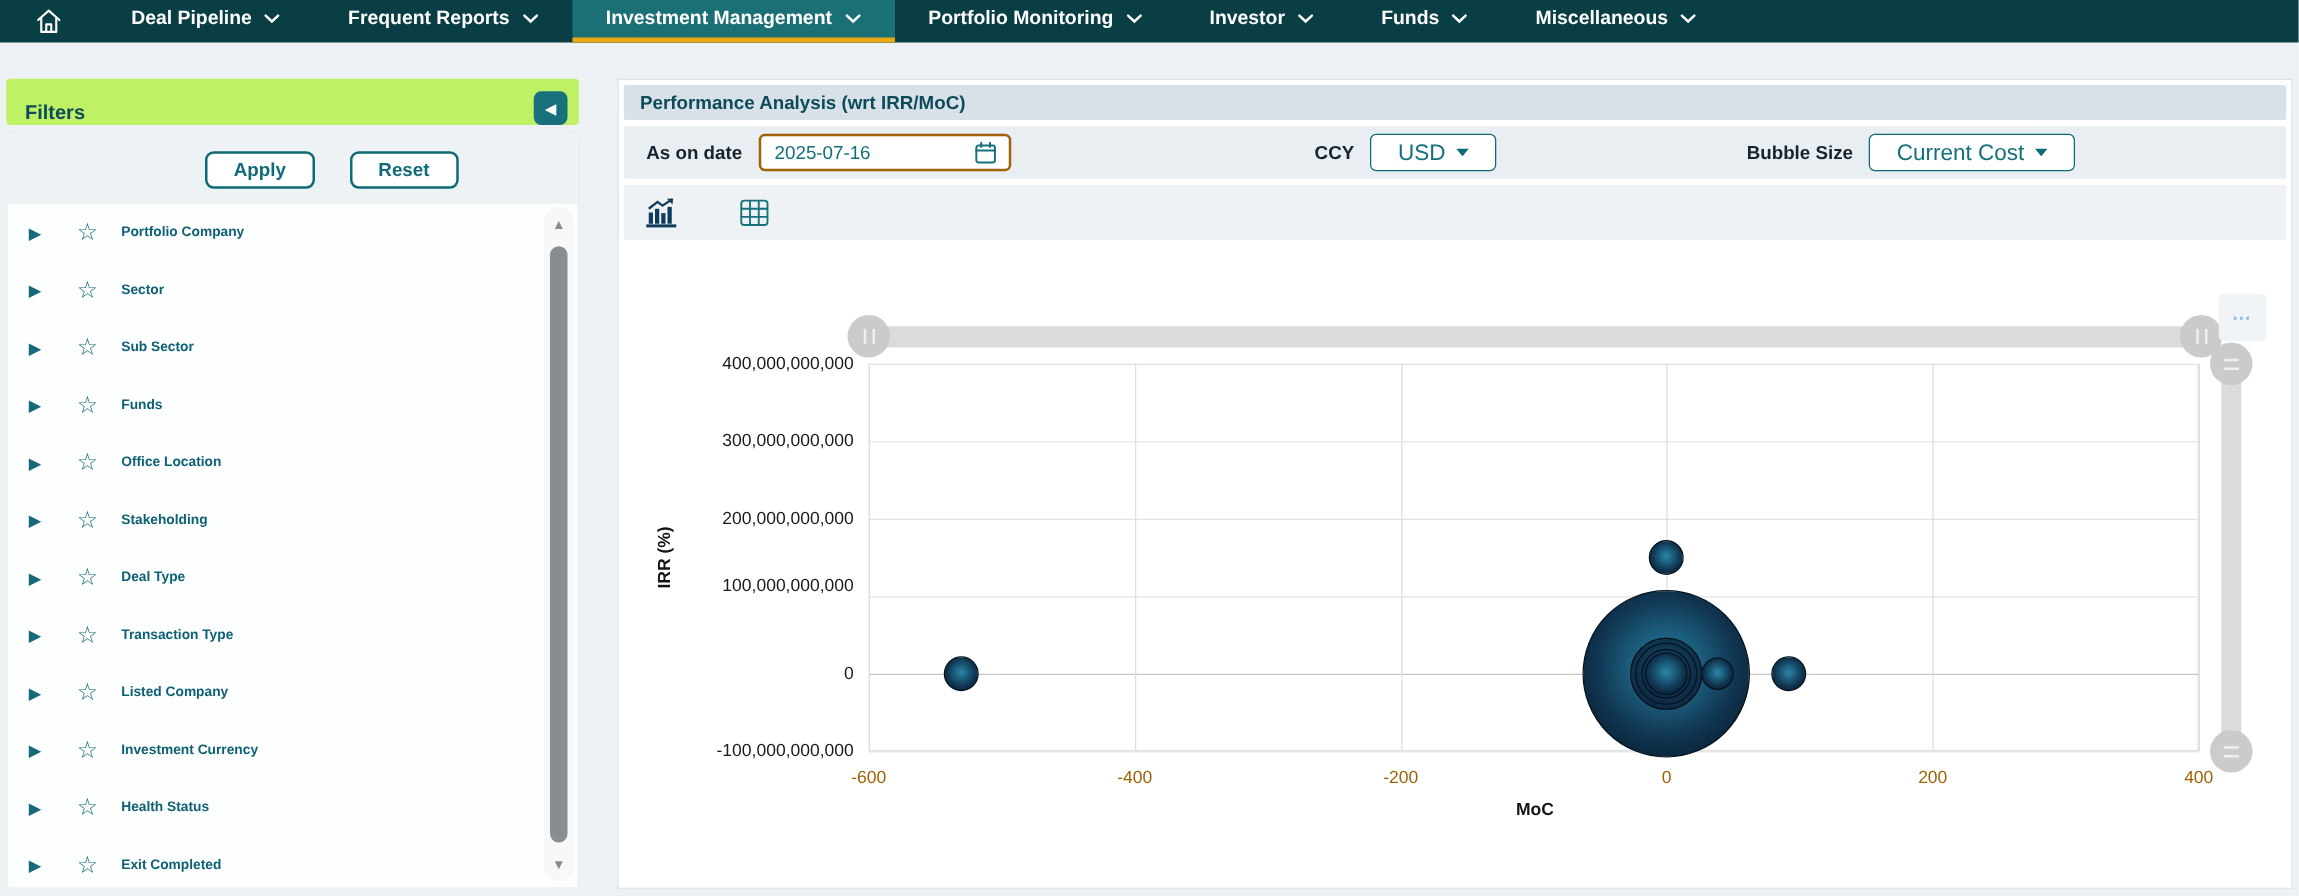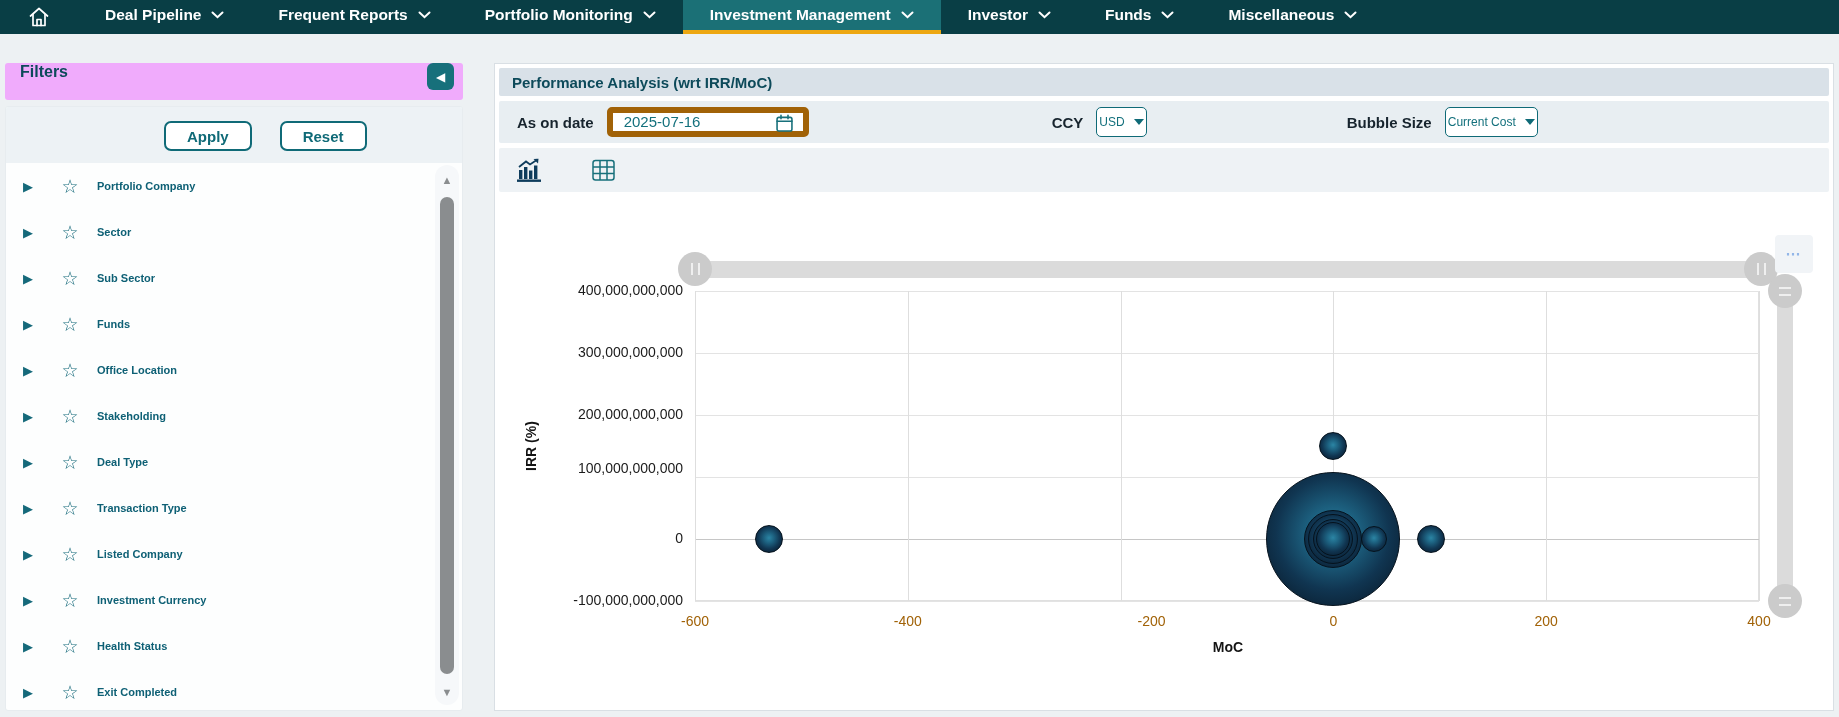--- a/index.html
+++ b/index.html
@@ -11,42 +11,42 @@
     overflow:hidden;
   }
   
   .topnav{position:absolute;top:0;left:0;width:1839px;height:34px;background:#093e45;display:flex;align-items:stretch;color:#fff;z-index:10;}
   .home-btn{width:78px;display:flex;align-items:center;justify-content:center;cursor:pointer;}
   .nav-item{display:flex;align-items:center;gap:10px;padding:0 27px;font-weight:bold;font-size:15.5px;border-bottom:4px solid transparent;cursor:pointer;white-space:nowrap;}
   .nav-item.active{background:#1b7076;border-bottom-color:#eda711;}
   .chev{width:13px;height:8px;display:inline-block;}
   
   .sidebar{position:absolute;left:5px;top:63px;width:458px;height:648px;}
-  .sidebar-header{height:37px;background:#f0abfc;border-radius:3px;display:flex;align-items:flex-start;padding:0 9px 0 15px;}
+  .sidebar-header{height:37px;background:#bef264;border-radius:3px;display:flex;align-items:flex-end;padding:0 9px 0 15px;}
   .sidebar-title{font-size:16px;font-weight:bold;color:#0d4a5a;flex:1;}
   .collapse-btn{width:27px;height:27px;background:#17707b;border-radius:6px;color:#fff;display:flex;align-items:center;justify-content:center;font-size:12px;cursor:pointer;}
   .sidebar-body{margin-top:6px;height:605px;background:#fdfefe;border-radius:3px;border:1px solid #e7ecef;position:relative;overflow:hidden;}
   .buttons-row{height:56px;background:#edf2f5;display:flex;gap:28px;padding:14px 0 0 158px;}
   .filter-btn{height:30px;padding:0 21px;background:#fff;border:2px solid #0f6a77;border-radius:7px;color:#0f6a77;font-weight:bold;font-size:15px;font-family:inherit;cursor:pointer;}
   .filter-list{position:absolute;top:56px;bottom:0;left:0;right:30px;padding-top:0;}
   .filter-row{height:46px;display:flex;align-items:center;padding-left:17px;cursor:pointer;}
   .expander{color:#15697a;font-size:13px;width:18px;}
   .star{color:#15697a;font-size:19px;margin-left:17px;width:24px;text-align:center;}
   .filter-label{color:#0e6075;font-weight:bold;font-size:11px;margin-left:15px;}
   .side-scroll{position:absolute;top:58px;bottom:5px;right:3px;width:24px;background:#f6f8fa;border-radius:12px;}
   .scroll-arrow{position:absolute;left:50%;transform:translateX(-50%);color:#8a8d8f;font-size:11px;cursor:pointer;}
   .scroll-thumb{position:absolute;top:32px;height:477px;left:5px;width:14px;background:#8a8d8f;border-radius:7px;cursor:grab;}
   
   .main-panel{position:absolute;left:494px;top:63px;width:1340px;height:648px;background:#fff;border:1px solid #d9dfe4;}
   .panel-header{margin:4px;height:28px;background:#d9e1e8;border-radius:2px;display:flex;align-items:center;padding-left:13px;font-weight:bold;font-size:15px;color:#0d4a5a;}
   .controls-row{margin:5px 4px 0;height:42px;background:#e8eef2;border-radius:2px;display:flex;align-items:center;}
   .ctl-label{font-weight:bold;font-size:15px;color:#17242e;white-space:nowrap;}
-  .date-input{margin-left:13px;width:202px;height:30px;border:6px solid #a16207;border-radius:5px;background:#fff;display:flex;align-items:flex-start;padding:0 8px 0 4px;}
+  .date-input{margin-left:13px;width:202px;height:30px;border:2px solid #a16207;border-radius:5px;background:#fff;display:flex;align-items:center;padding:0 8px 0 4px;}
   .date-input input{border:none;outline:none;flex:1;min-width:0;color:#13707c;font-size:15px;font-family:inherit;background:transparent;padding-left:7px;}
-  .dropdown{margin-left:13px;height:30px;border:1px solid #0f6a77;border-radius:5px;background:#fff;display:flex;align-items:center;gap:9px;padding:0 2px;color:#13707c;font-size:12px;cursor:pointer;white-space:nowrap;}
+  .dropdown{margin-left:13px;height:30px;border:1px solid #0f6a77;border-radius:5px;background:#fff;display:flex;align-items:center;gap:9px;padding:0 21px;color:#13707c;font-size:18px;cursor:pointer;white-space:nowrap;}
   .caret{width:0;height:0;border-left:5px solid transparent;border-right:5px solid transparent;border-top:6px solid #0f6a77;}
   .icons-row{margin:5px 4px 0;height:44px;background:#eef2f5;border-radius:2px;display:flex;align-items:center;gap:47px;padding-left:17px;}
   .view-icon{cursor:pointer;display:flex;align-items:center;}
   
   .chart-region{position:absolute;left:0;right:0;top:128px;bottom:0;background:#fff;}
   .plot-border{position:absolute;border:1px solid #e0e0e0;z-index:1;}
   .gridline-v{position:absolute;width:1px;background:#dedede;z-index:1;}
   .gridline-h{position:absolute;height:1px;background:#e3e3e3;z-index:1;}
   .gridline-h.zero{background:#c6c6c6;}
   .ytick{position:absolute;left:0;width:188px;text-align:right;font-size:14px;color:#1b1b1b;z-index:2;}
@@ -80,28 +80,28 @@
     <svg class="chev" viewBox="0 0 13 8" fill="none" stroke="#fff" stroke-width="2" stroke-linecap="round">
         <path d="M1.5 1.5 L6.5 6.2 L11.5 1.5"></path>
       </svg>
   </div>
   <div class="nav-item">
     <span>Frequent Reports</span>
     <svg class="chev" viewBox="0 0 13 8" fill="none" stroke="#fff" stroke-width="2" stroke-linecap="round">
         <path d="M1.5 1.5 L6.5 6.2 L11.5 1.5"></path>
       </svg>
   </div>
-  <div class="nav-item">
-    <span>Portfolio Monitoring</span>
-    <svg class="chev" viewBox="0 0 13 8" fill="none" stroke="#fff" stroke-width="2" stroke-linecap="round">
-        <path d="M1.5 1.5 L6.5 6.2 L11.5 1.5"></path>
-      </svg>
-  </div>
   <div class="nav-item active">
     <span>Investment Management</span>
+    <svg class="chev" viewBox="0 0 13 8" fill="none" stroke="#fff" stroke-width="2" stroke-linecap="round">
+        <path d="M1.5 1.5 L6.5 6.2 L11.5 1.5"></path>
+      </svg>
+  </div>
+  <div class="nav-item">
+    <span>Portfolio Monitoring</span>
     <svg class="chev" viewBox="0 0 13 8" fill="none" stroke="#fff" stroke-width="2" stroke-linecap="round">
         <path d="M1.5 1.5 L6.5 6.2 L11.5 1.5"></path>
       </svg>
   </div>
   <div class="nav-item">
     <span>Investor</span>
     <svg class="chev" viewBox="0 0 13 8" fill="none" stroke="#fff" stroke-width="2" stroke-linecap="round">
         <path d="M1.5 1.5 L6.5 6.2 L11.5 1.5"></path>
       </svg>
   </div>
@@ -285,21 +285,21 @@
       <div class="ytick" style="top: 268px;">100,000,000,000</div>
       <div class="gridline-h zero" style="left: 200px; top: 347px; width: 1064px;"></div>
       <div class="ytick" style="top: 338px;">0</div>
       <div class="gridline-h" style="left: 200px; top: 409px; width: 1064px;"></div>
       <div class="ytick" style="top: 400px;">-100,000,000,000</div>
       <div class="gridline-v" style="left: 200px; top: 99px; height: 310px;"></div>
       <div class="xtick" style="left: 155px; top: 421px;">-600</div>
       <div class="gridline-v" style="left: 412.8px; top: 99px; height: 310px;"></div>
       <div class="xtick" style="left: 367.8px; top: 421px;">-400</div>
       <div class="gridline-v" style="left: 625.6px; top: 99px; height: 310px;"></div>
-      <div class="xtick" style="left: 580.6px; top: 421px; text-align: right;">-200</div>
+      <div class="xtick" style="left: 580.6px; top: 421px;">-200</div>
       <div class="gridline-v" style="left: 838.4px; top: 99px; height: 310px;"></div>
       <div class="xtick" style="left: 793.4px; top: 421px;">0</div>
       <div class="gridline-v" style="left: 1051.2px; top: 99px; height: 310px;"></div>
       <div class="xtick" style="left: 1006.2px; top: 421px;">200</div>
       <div class="gridline-v" style="left: 1264px; top: 99px; height: 310px;"></div>
       <div class="xtick" style="left: 1219px; top: 421px;">400</div>
       <div class="bubble" style="left: 771.4px; top: 280px; width: 134px; height: 134px;"></div>
       <div class="bubble" style="left: 809.4px; top: 318px; width: 58px; height: 58px;"></div>
       <div class="bubble" style="left: 813.4px; top: 322px; width: 50px; height: 50px;"></div>
       <div class="bubble" style="left: 818.4px; top: 327px; width: 40px; height: 40px;"></div>

